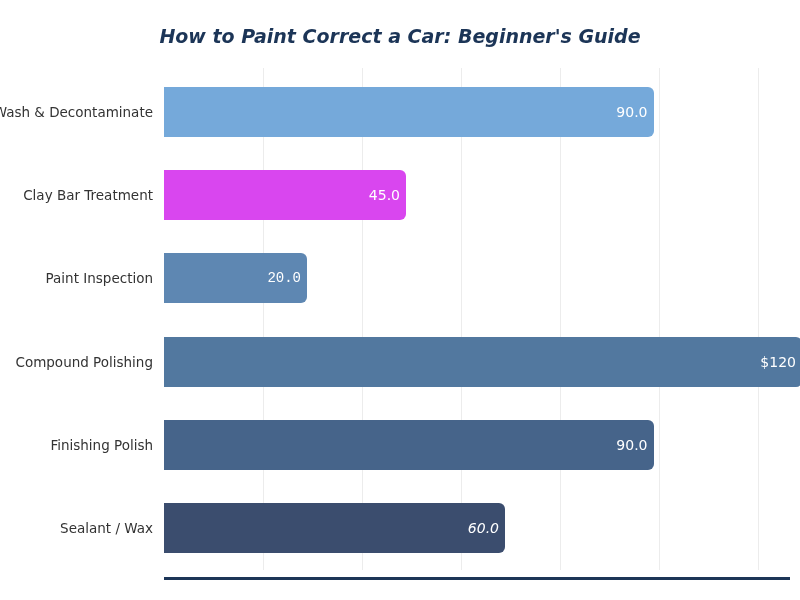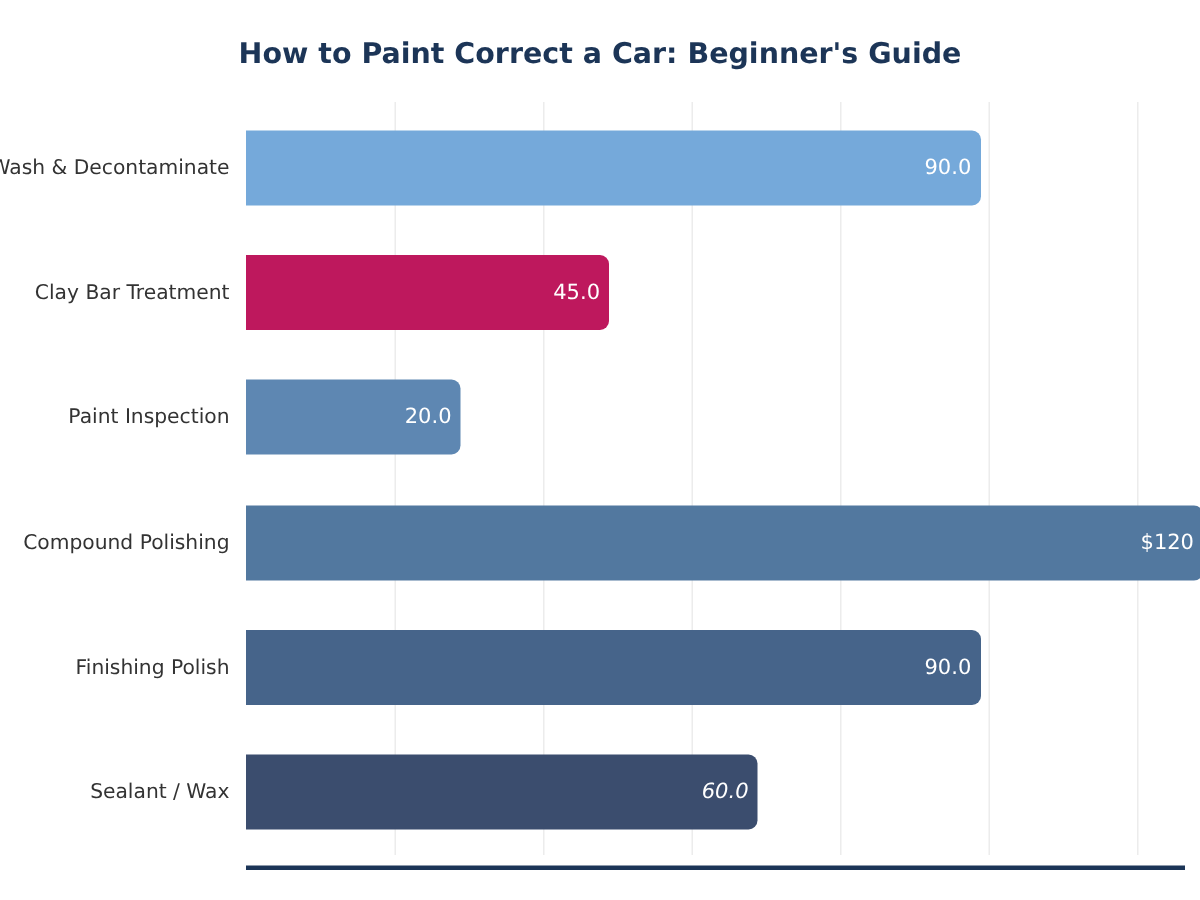--- a/index.html
+++ b/index.html
@@ -1,18 +1,18 @@
 <!DOCTYPE html>
 <html><head>
 <meta charset="utf-8">
 <style>
   html, body { margin:0; padding:0; background:#ffffff; }
   body { width:800px; height:600px; position:relative; overflow:hidden; font-family:"DejaVu Sans", sans-serif; }
   .title { position:absolute; left:0; width:800px; top:25px; text-align:center; font-size:19px; font-weight:bold; color:#1c3557; padding-left:0; }
-  .title span { display:inline-block; margin-left:0; }
+  .title span { display:inline-block; margin-left:0;font-style:italic; }
   .plot { position:absolute; left:164px; top:68px; width:626px; height:502px; }
   .grid { position:absolute; top:0; bottom:0; width:1px; background:#ececec; }
   .bar { position:absolute; left:0; height:50px; border-radius:0 6px 6px 0;padding-left:44px; }
   .val { position:absolute; right:6px; top:0; line-height:50px; color:#ffffff; font-size:14px; }
   .lab { position:absolute; right:637px; width:170px; text-align:right; font-size:13.5px; color:#333333; line-height:50px; white-space:nowrap; }
   .axis { position:absolute; left:164px; top:577px; width:626px; height:3px; background:#1c3557; }
 </style>
 </head>
 <body>
 
@@ -25,26 +25,26 @@
   <div class="grid" style="left:396px"></div>
   <div class="grid" style="left:495px"></div>
   <div class="grid" style="left:594px"></div>
 
   <div class="lab" style="top:19px">Wash &amp; Decontaminate</div>
   <div class="bar" style="top: 19px; width: 445.5px; background: rgb(117, 169, 218);">
       <span class="val">90.0</span>
     </div>
 
   <div class="lab" style="top:102px">Clay Bar Treatment</div>
-  <div class="bar" style="top: 102px; width: 198px; background: #be185d;">
+  <div class="bar" style="top: 102px; width: 198px; background: #d946ef;">
       <span class="val">45.0</span>
     </div>
 
   <div class="lab" style="top:185px">Paint Inspection</div>
-  <div class="bar" style="top: 185px; width: 99px; background: rgb(94, 135, 178);">
+  <div class="bar" style="top: 185px; width: 99px; background: rgb(94, 135, 178); font-family: Liberation Mono, monospace;">
       <span class="val">20.0</span>
     </div>
 
   <div class="lab" style="top:269px">Compound Polishing</div>
   <div class="bar" style="top: 269px; width: 594px; background: rgb(82, 120, 159);">
       <span class="val">$120</span>
     </div>
 
   <div class="lab" style="top:352px">Finishing Polish</div>
   <div class="bar" style="top: 352px; width: 445.5px; background: rgb(70, 100, 138);">

